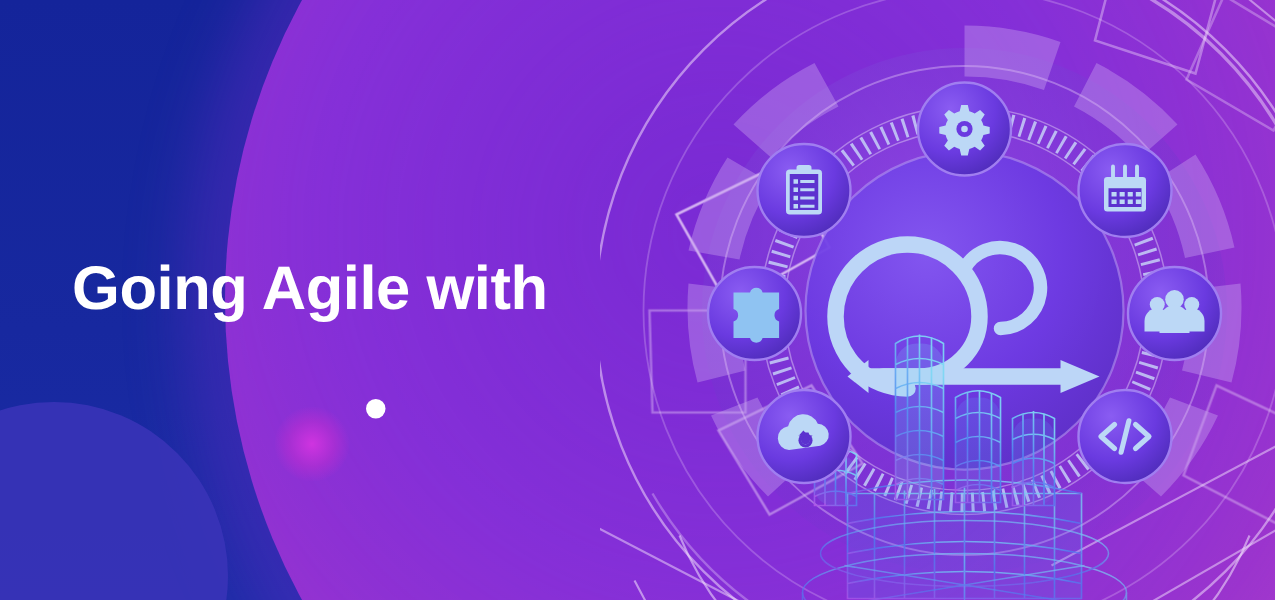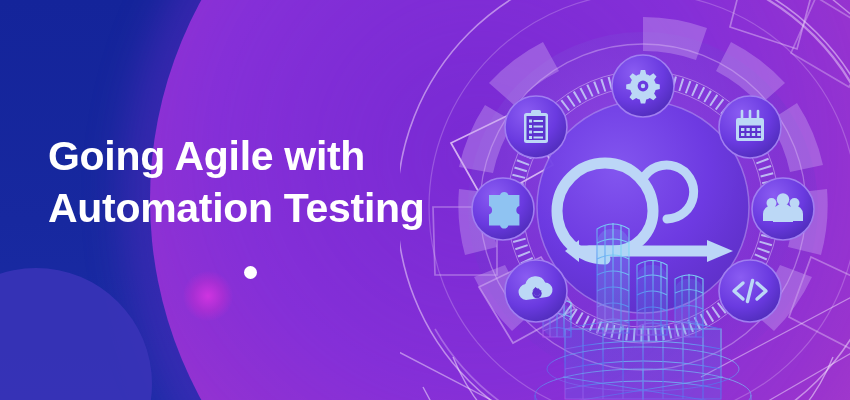--- a/index.html
+++ b/index.html
@@ -21,21 +21,21 @@
     background:radial-gradient(circle at 40% 45%,rgba(122,43,212,.55) 0%,rgba(122,43,212,.25) 55%,rgba(122,43,212,0) 72%);
     filter:blur(18px);}
   .circle-bl{position:absolute;left:-80px;top:268px;width:232px;height:232px;border-radius:50%;
     background:#3b34b8;opacity:.85;}
   .dot-magenta{position:absolute;left:183px;top:271px;width:50px;height:50px;border-radius:50%;
     background:radial-gradient(circle,#cf34e0 0%,rgba(190,45,210,.55) 42%,rgba(120,40,180,0) 72%);}
   .dot-white{position:absolute;left:244px;top:266px;width:13px;height:13px;border-radius:50%;background:#fff;}
   
   .heading{position:absolute;left:48px;top:130px;width:470px;z-index:20;}
   .heading .ln{display:block;color:#ffffff;font-size:41px;line-height:52px;font-weight:bold;
-    letter-spacing:-0.3px;white-space:nowrap;}
+    letter-spacing:-0.3px;white-space:nowrap;margin-top:36px;}
   
   .hud{position:absolute;left:393px;top:-43px;width:500px;height:500px;z-index:10;}
   .hud svg{display:block;width:500px;height:500px;overflow:visible;}
 </style>
 </head>
 <body>
 
 <div id="banner">
 
   <div class="bg-base"></div>
@@ -305,16 +305,15 @@
         <circle cx="206" cy="28" r="3.4" opacity=".95"></circle>
         <circle cx="236" cy="18" r="2" opacity=".7"></circle>
       </g>
 
     </g>
   </svg>
   </div>
 
   <div class="heading">
     <span class="ln">Going Agile with</span>
-    <span class="ln">Automation Testing</span>
   </div>
 
 </div>
 
 </body></html>

